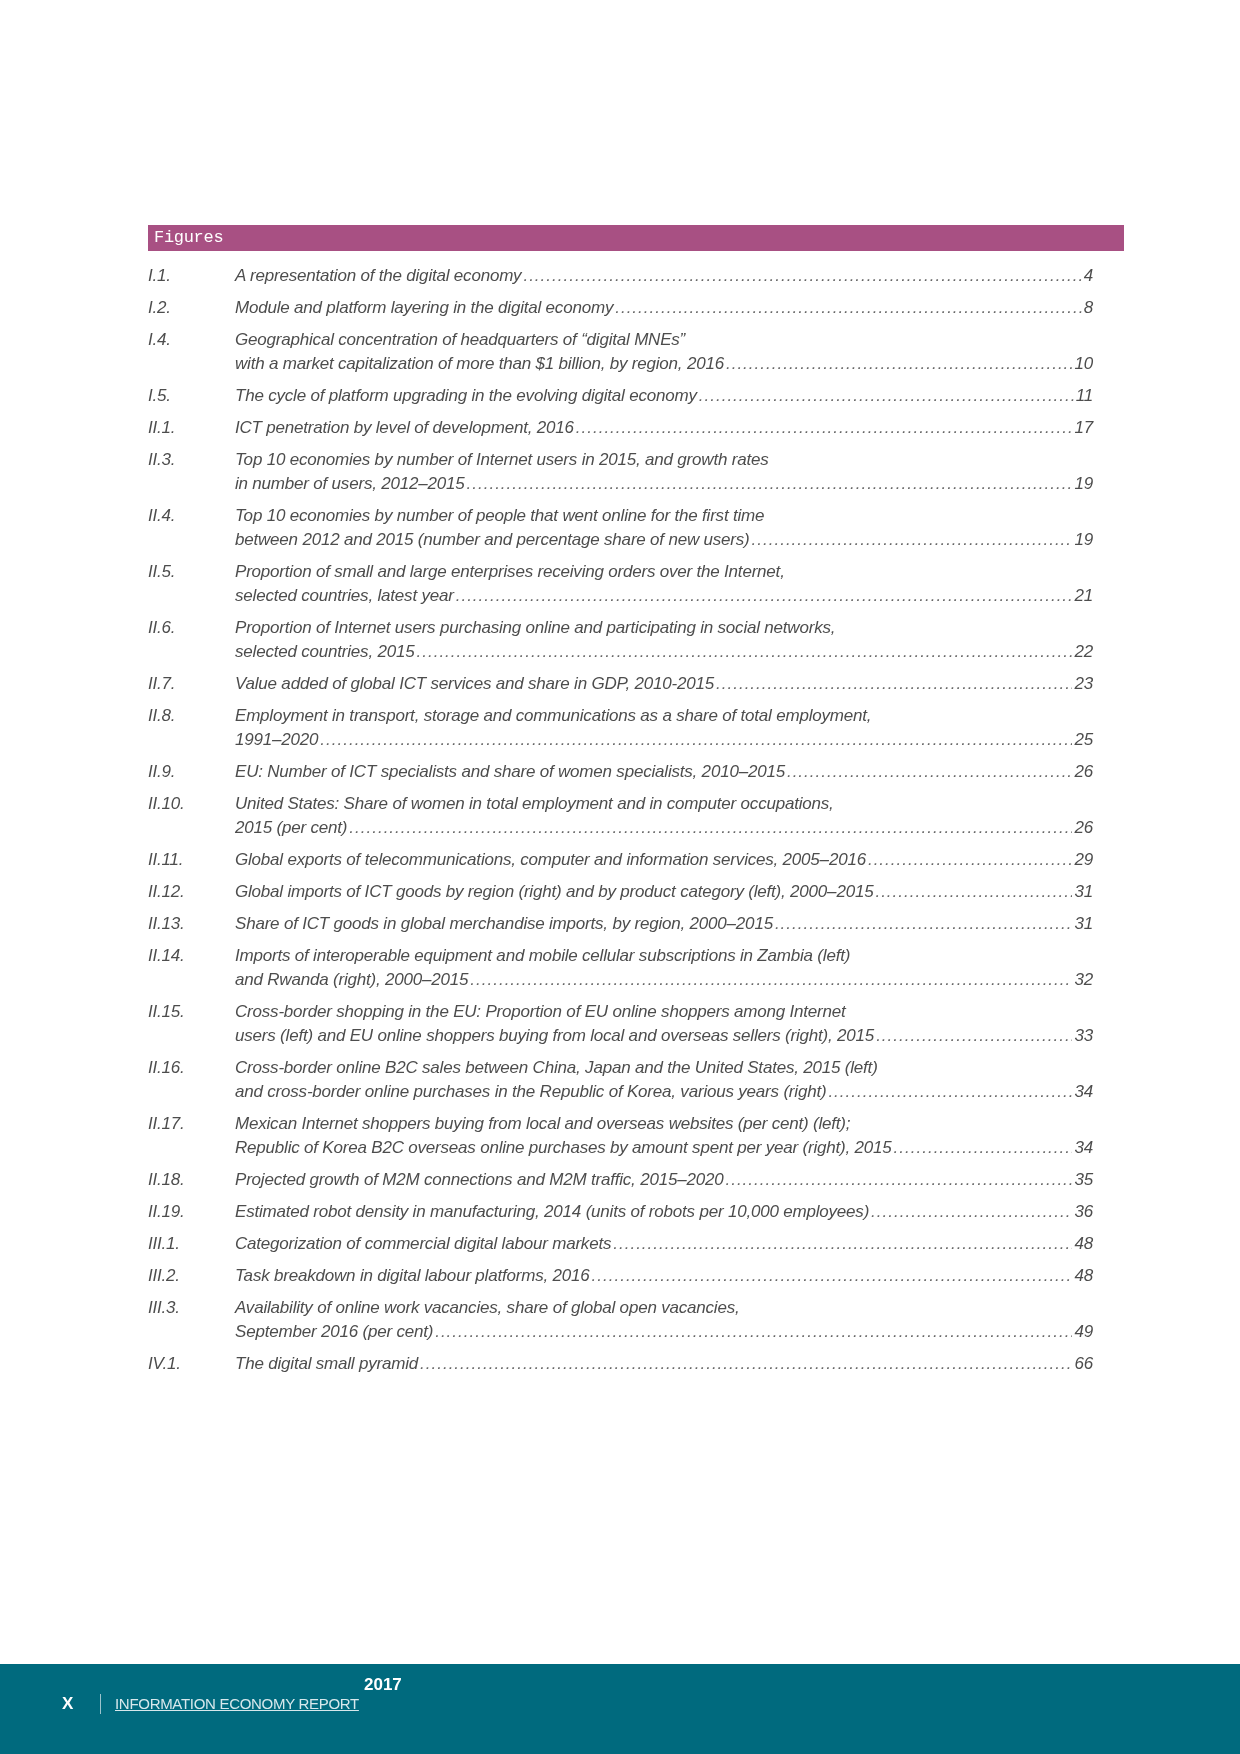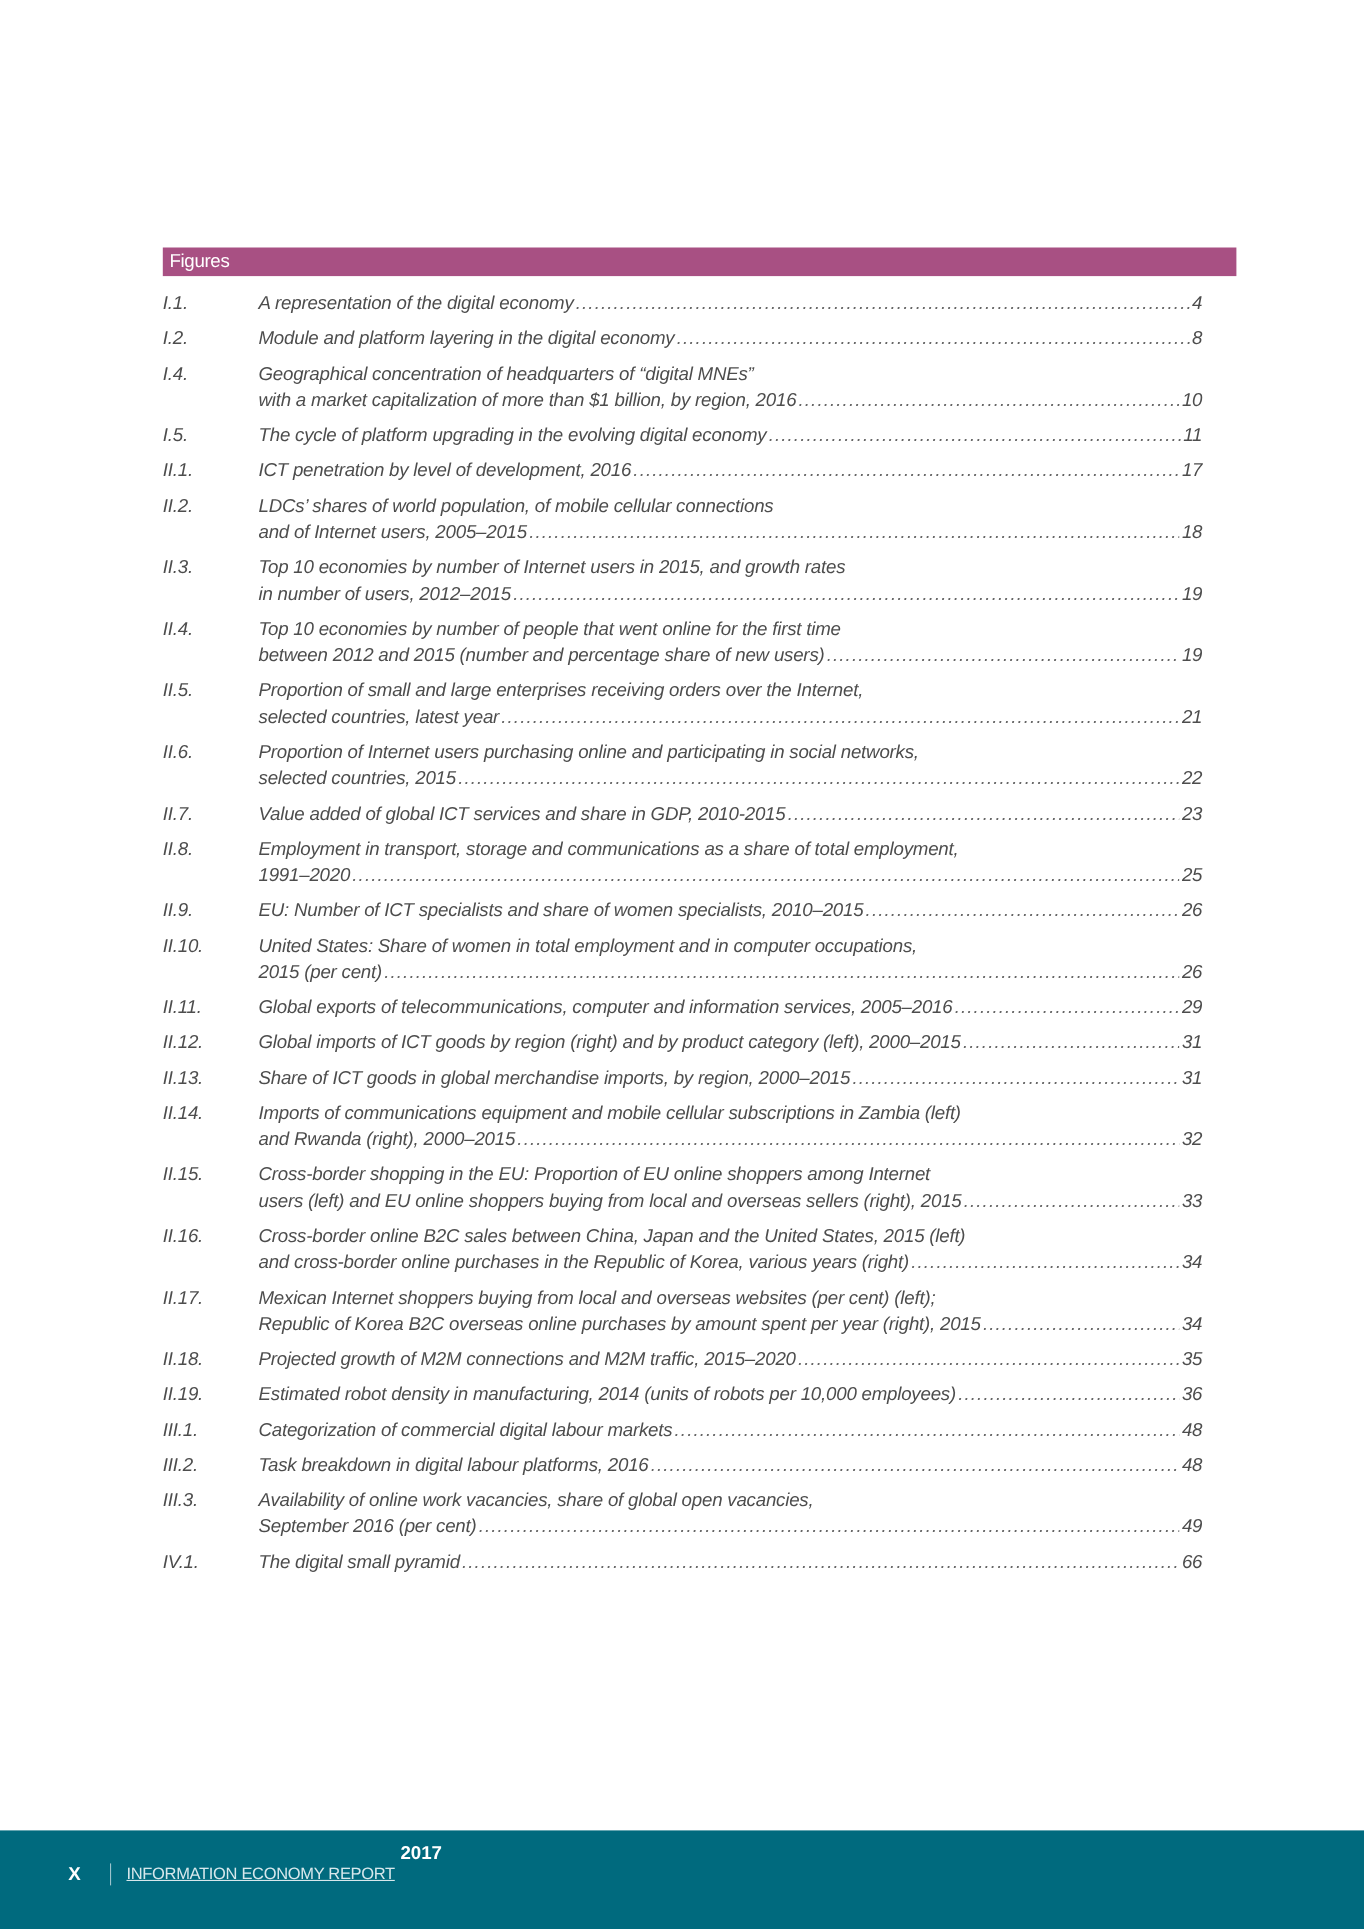--- a/index.html
+++ b/index.html
@@ -1,18 +1,18 @@
 <!DOCTYPE html>
 <html><head>
 <meta charset="utf-8">
 <style>
   html, body { margin:0; padding:0; }
   body { width:1240px; height:1754px; background:#ffffff; position:relative; overflow:hidden;
          font-family:"Liberation Sans", sans-serif; color:#4d4d4d; }
-  .section-bar { position:absolute; left:148px; top:225px; width:976px; height:26px; background:#A85083; }
+  .section-bar { position:absolute; left:148px; top:225px; width:976px; height:26px; background:#A85083;font-family:Liberation Mono, monospace; }
   .section-bar span { position:absolute; left:6px; top:3px; color:#ffffff; font-size:17px; letter-spacing:-0.3px; }
   .toc { position:absolute; left:148px; top:264px; width:945px;font-style:italic; }
   .row { position:relative; font-size:17px; line-height:24px; margin-bottom:8px; letter-spacing:-0.2px; }
   .num { position:absolute; left:0; top:0; width:80px; }
   .title { margin-left:87px; position:relative; }
   .line { display:block; white-space:nowrap; }
   .last-line { display:flex; align-items:flex-end; }
   .last-line .txt { white-space:nowrap; flex:0 0 auto; }
   .last-line .dots { flex:1 1 auto; overflow:hidden; white-space:nowrap; margin:0 2px; color:#666; letter-spacing:1px; }
   .last-line .dots::after { content:"..................................................................................................................................................................................................................................................................................................................."; }
@@ -76,31 +76,20 @@
       <span class="num">II.1.</span>
       <div class="title">
         <div class="last-line">
           <span class="txt">ICT penetration by level of development, 2016</span>
           <span class="dots"></span>
           <span class="pg">17</span>
         </div>
       </div>
     </div>
     <div class="row">
-      <span class="num">II.2.</span>
-      <div class="title">
-        <span class="line">LDCs’ shares of world population, of mobile cellular connections</span>
-        <div class="last-line">
-          <span class="txt">and of Internet users, 2005–2015</span>
-          <span class="dots"></span>
-          <span class="pg">18</span>
-        </div>
-      </div>
-    </div>
-    <div class="row">
       <span class="num">II.3.</span>
       <div class="title">
         <span class="line">Top 10 economies by number of Internet users in 2015, and growth rates</span>
         <div class="last-line">
           <span class="txt">in number of users, 2012–2015</span>
           <span class="dots"></span>
           <span class="pg">19</span>
         </div>
       </div>
     </div>
@@ -205,21 +194,21 @@
         <div class="last-line">
           <span class="txt">Share of ICT goods in global merchandise imports, by region, 2000–2015</span>
           <span class="dots"></span>
           <span class="pg">31</span>
         </div>
       </div>
     </div>
     <div class="row">
       <span class="num">II.14.</span>
       <div class="title">
-        <span class="line">Imports of communications equipment and mobile cellular subscriptions in Zambia (left)</span>
+        <span class="line">Imports of interoperable equipment and mobile cellular subscriptions in Zambia (left)</span>
         <div class="last-line">
           <span class="txt">and Rwanda (right), 2000–2015</span>
           <span class="dots"></span>
           <span class="pg">32</span>
         </div>
       </div>
     </div>
     <div class="row">
       <span class="num">II.15.</span>
       <div class="title">

